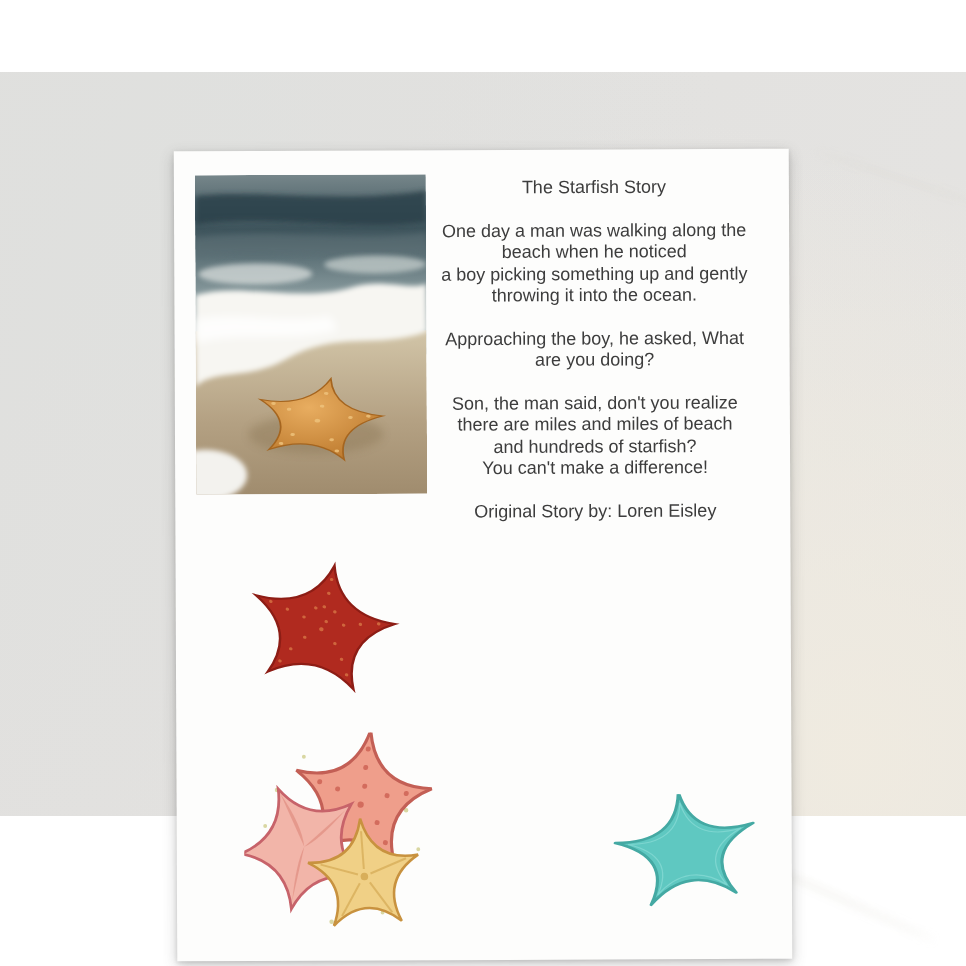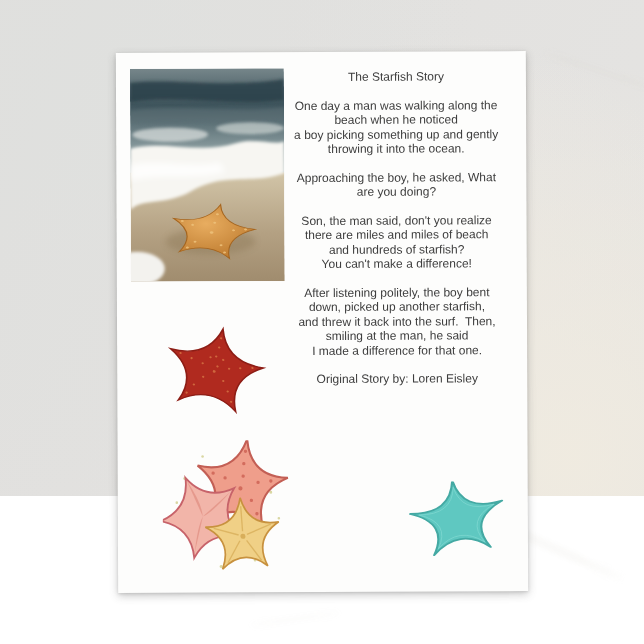--- a/index.html
+++ b/index.html
@@ -6,20 +6,21 @@
   body{font-family:"Liberation Sans", sans-serif;}
 
   .scene{
     position:relative;width:644px;height:496px;
     background-color:#e4e3e1;
     background-image:
       radial-gradient(circle at 88% 92%, rgba(240,235,224,0.95), rgba(240,235,224,0) 55%),
       radial-gradient(circle at 70% 60%, rgba(236,233,227,0.6), rgba(236,233,227,0) 50%),
       radial-gradient(circle at 8% 15%, rgba(223,224,222,0.9), rgba(223,224,222,0) 60%),
       linear-gradient(115deg, rgba(0,0,0,0.015), rgba(255,255,255,0.04));
+    margin-top: 48px;
   }
   .vein{position:absolute;background:rgba(205,198,182,0.25);border-radius:50%;filter:blur(3px);}
   .vein.v1{width:160px;height:3px;left:470px;top:545px;transform:rotate(24deg);}
   .vein.v2{width:120px;height:2px;left:540px;top:70px;transform:rotate(18deg);}
   .vein.v3{width:90px;height:2px;left:250px;top:618px;transform:rotate(-8deg);opacity:.6;}
 
   .postcard{
     position:absolute;left:117px;top:52px;width:410px;height:540px;
     background:#fdfdfc;
     transform:rotate(-0.25deg);
@@ -110,25 +111,20 @@
       <p>One day a man was walking along the
 beach when he noticed
 a boy picking something up and gently
 throwing it into the ocean.</p>
       <p>Approaching the boy, he asked, What
 are you doing?</p>
       <p>Son, the man said, don't you realize
 there are miles and miles of beach
 and hundreds of starfish?
 You can't make a difference!</p>
-      <p>After listening politely, the boy bent
-down, picked up another starfish,
-and threw it back into the surf.  Then,
-smiling at the man, he said
-I made a difference for that one.</p>
       <p class="credit">Original Story by: Loren Eisley</p>
     </div>
 
     <div class="art art-red">
       <svg width="112" height="100" viewBox="0 0 112 100" xmlns="http://www.w3.org/2000/svg">
         <g transform="translate(56,48) rotate(12) scale(1.08,0.94) translate(-50,-50)">
           <path d="M50 4 Q58.8 37.9 93.8 35.8 Q64.3 54.6 77 87.2 Q50 65 23 87.2 Q35.7 54.6 6.2 35.8 Q41.2 37.9 50 4 Z" fill="#b02a1f" stroke="#8d1d15" stroke-width="1.5"></path>
           <g fill="#e0884f" opacity="0.65">
             <circle cx="50" cy="14" r="1.1"></circle>
               <circle cx="50" cy="24" r="1.1"></circle>

